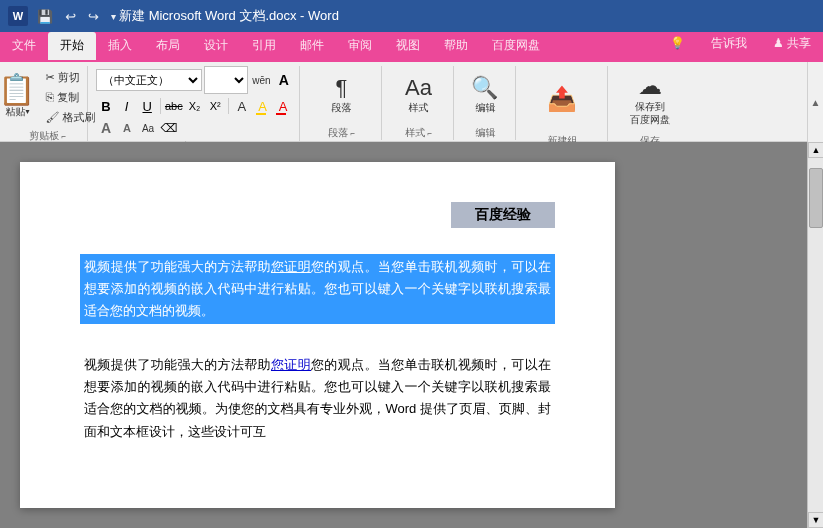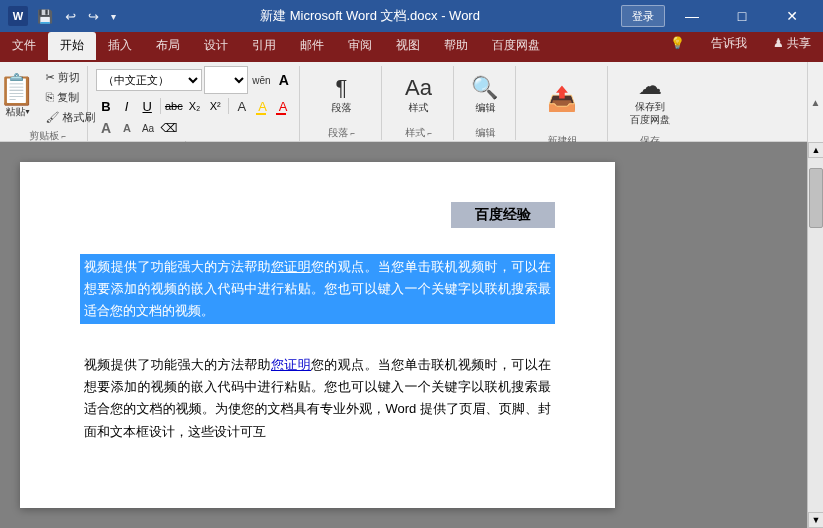--- a/index.html
+++ b/index.html
@@ -9,21 +9,21 @@
     .title-bar {
       background: #2b579a;
       height: 32px;
       display: flex;
       align-items: center;
       justify-content: space-between;
       padding: 0 8px;
       color: white;
     }
     .title-bar-left { display: flex; align-items: center; gap: 6px; }
-    .title-bar-center { flex: 1; text-align: center; font-size: 13px; color: white; }
+    .title-bar-center { flex: 1; text-align: left; font-size: 13px; color: white; }
     .title-bar-right { display: flex; align-items: center; gap: 4px; }
     .title-icon { width: 16px; height: 16px; background: #1e4080; border-radius: 2px; display: flex; align-items: center; justify-content: center; font-size: 10px; color: white; font-weight: bold; }
     .win-control { width: 46px; height: 32px; display: flex; align-items: center; justify-content: center; cursor: pointer; font-size: 14px; color: white; }
     .login-btn { background: rgba(255,255,255,0.15); border: 1px solid rgba(255,255,255,0.4); color: white; font-size: 11px; padding: 2px 10px; cursor: pointer; border-radius: 2px; height: 22px; }
     .ribbon-tab {
       padding: 4px 12px 6px;
       font-size: 12px;
       cursor: pointer;
       color: rgba(255,255,255,0.85);
       border-radius: 3px 3px 0 0;
@@ -225,21 +225,21 @@
       cursor: pointer;
     }
 
     .ribbon-wrapper {
       position: relative;
       background: #f0f0f0;
     }
 
     .tabs-and-controls {
       display: flex;
-      background: #7f1d1d;
+      background: #ec4899;
       height: 30px;
       justify-content: center;
     }
 
     
     .qat-icon { font-size: 13px; cursor: pointer; padding: 2px 3px; color: rgba(255,255,255,0.9); }
 
   </style>
 </head>
 <body>
@@ -247,26 +247,20 @@
 <div class="title-bar">
   <div class="title-bar-left">
     <div class="title-icon" style="background:#1e4080;color:white;font-size:11px;font-weight:bold;width:20px;height:20px;display:flex;align-items:center;justify-content:center;">W</div>
     <span class="qat-icon">💾</span>
     <span class="qat-icon">↩</span>
     <span class="qat-icon">↪</span>
     <span class="qat-icon" style="font-size:10px;">▾</span>
   </div>
   <div class="title-bar-center">
     <span>新建 Microsoft Word 文档.docx - Word</span>
-  </div>
-  <div class="title-bar-right">
-    <button class="login-btn">登录</button>
-    <div class="win-control">―</div>
-    <div class="win-control">□</div>
-    <div class="win-control close-btn">✕</div>
   </div>
 </div>
 
 <div class="tabs-and-controls">
   <div class="ribbon-tab">文件</div>
   <div class="ribbon-tab active">开始</div>
   <div class="ribbon-tab">插入</div>
   <div class="ribbon-tab">布局</div>
   <div class="ribbon-tab">设计</div>
   <div class="ribbon-tab">引用</div>

